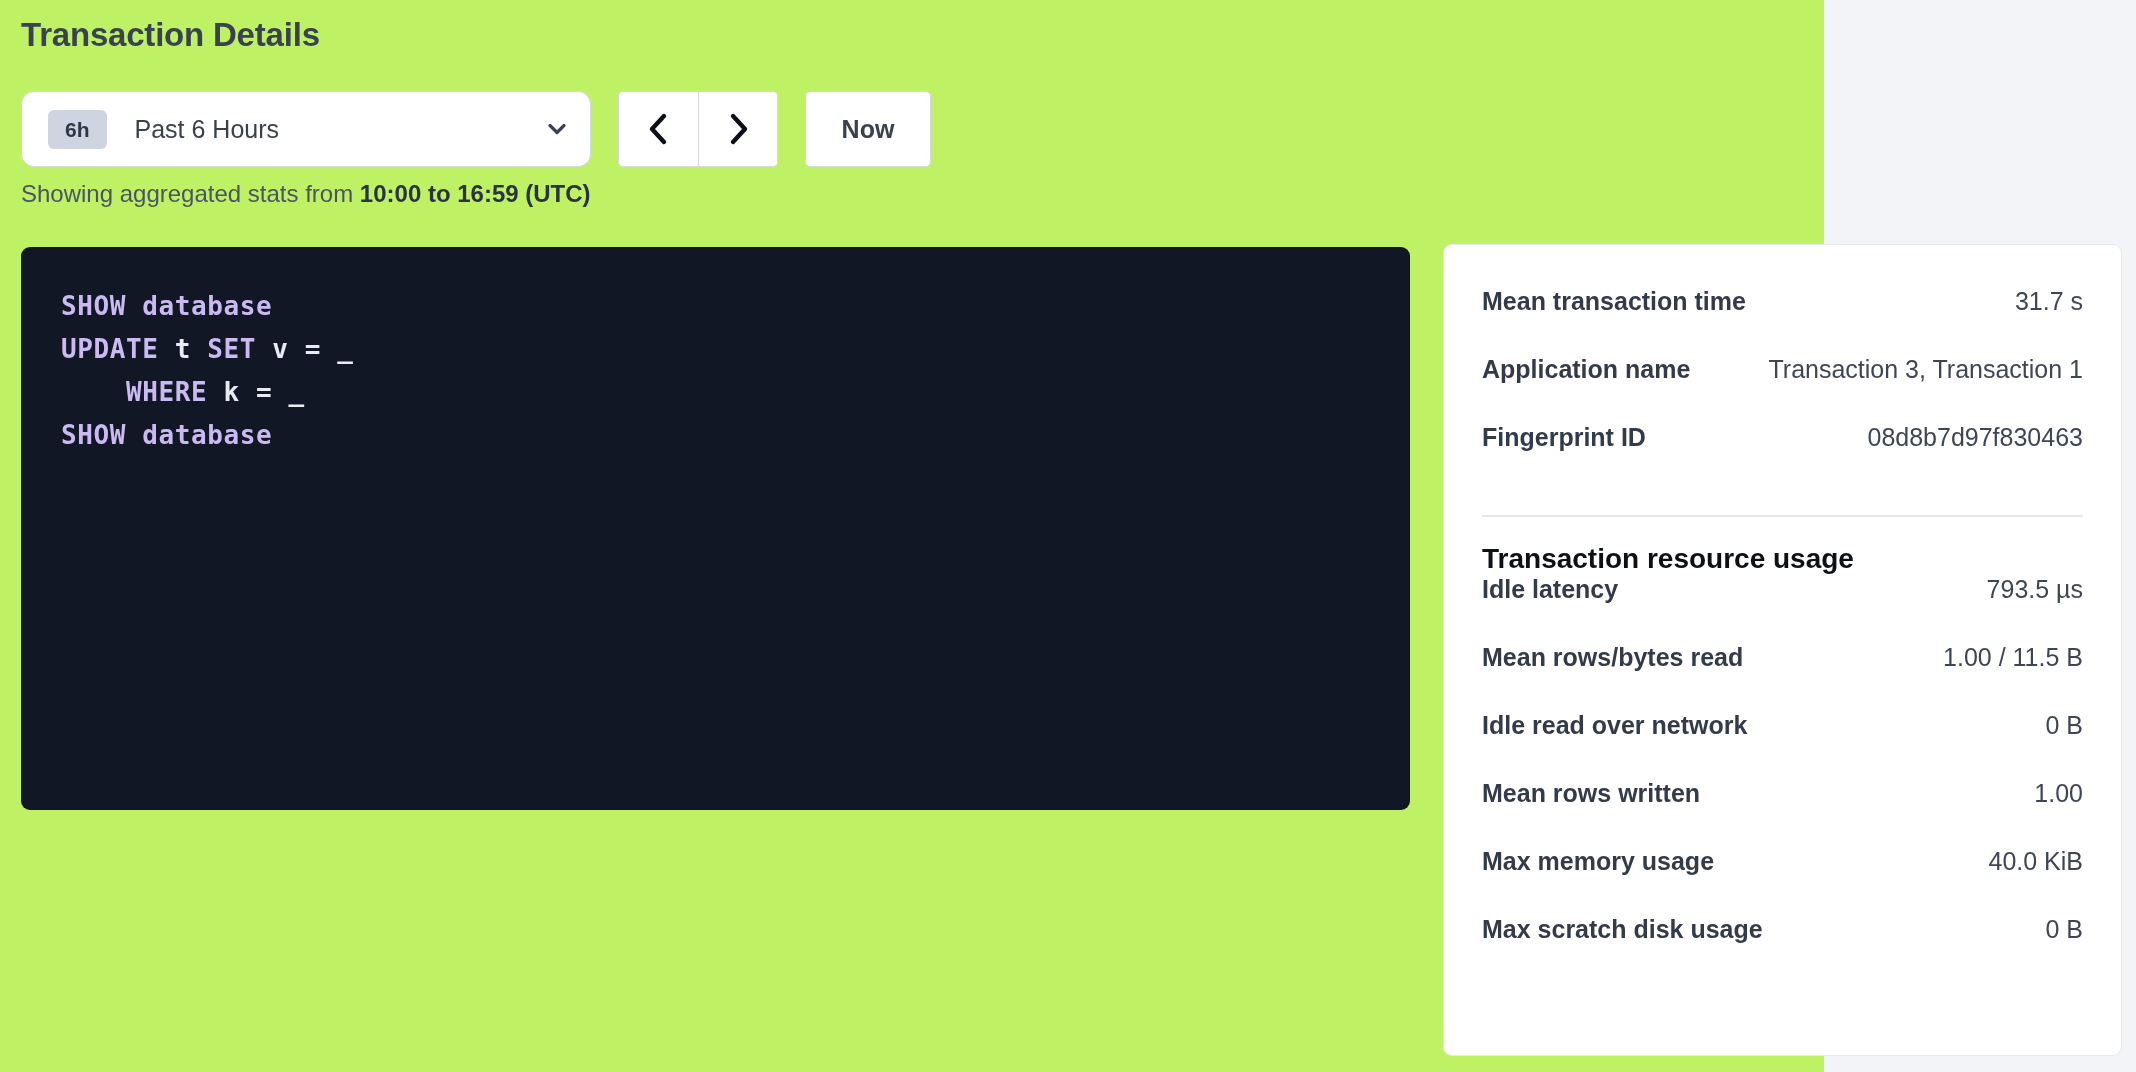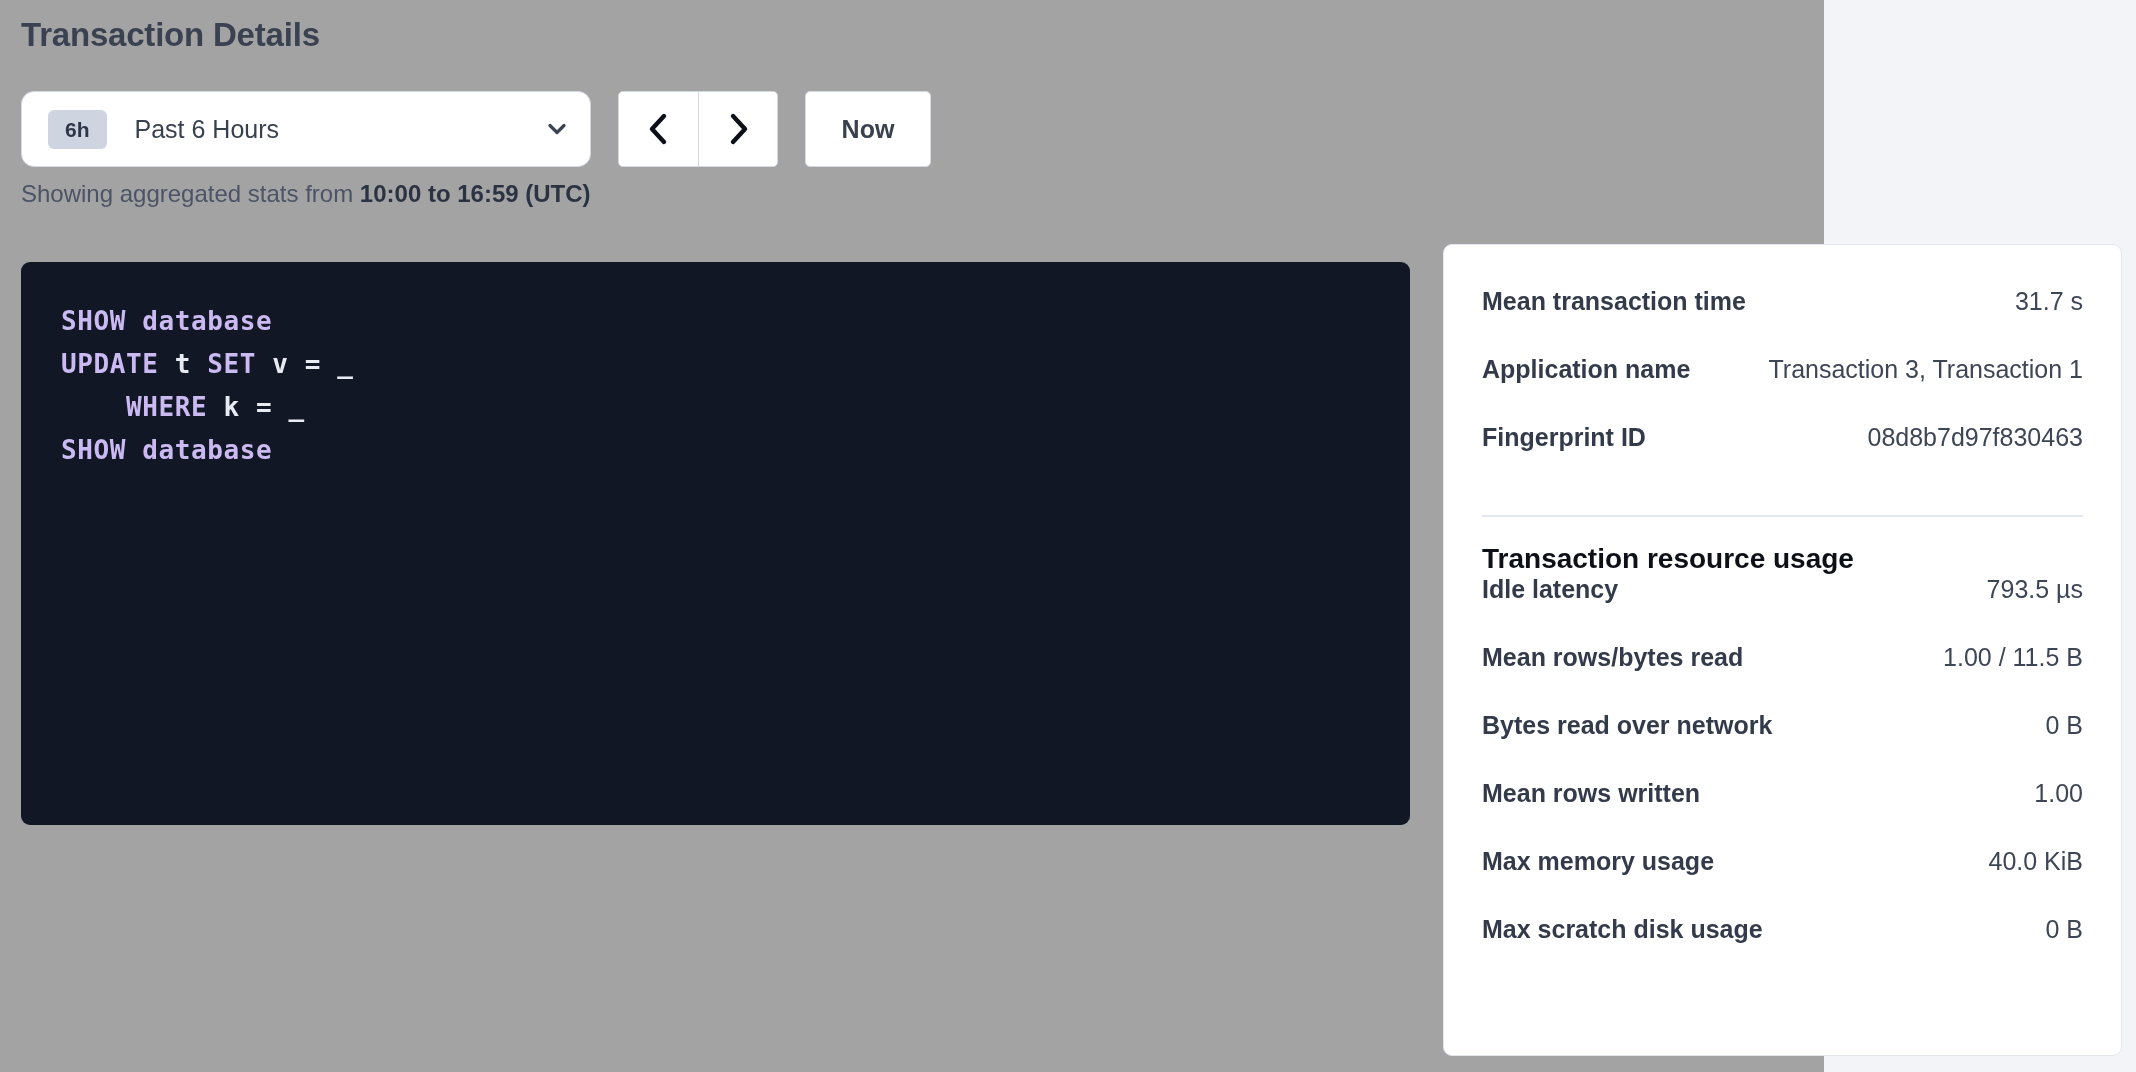--- a/index.html
+++ b/index.html
@@ -9,21 +9,21 @@
     height: 1072px;
     background: #f3f4f8;
     font-family: "Liberation Sans", sans-serif;
     overflow: hidden;
   }
 
   #page {
     position: relative;
     width: 1824px;
     height: 1072px;
-    background: #a3a3a3;
+    background: #bef264;
   }
 
   
   .page-title {
     position: absolute;
     left: 21px;
     top: 16px;
     font-size: 33px;
     font-weight: bold;
     color: #3a4252;
@@ -125,21 +125,21 @@
     font-size: 24px;
     color: #4b5365;
     white-space: nowrap;
   }
   .agg-note b { color: #2b3242; font-weight: bold; }
 
   
   .code-panel {
     position: absolute;
     left: 21px;
-    top: 262px;
+    top: 247px;
     width: 1389px;
     height: 563px;
     background: #111725;
     border-radius: 9px;
     padding: 38px 0 0 40px;
     overflow: hidden;
   }
 
   .code-pre {
     font-family: "DejaVu Sans Mono", monospace;
@@ -268,21 +268,21 @@
     <div id="resource-list">
         <div class="stat-row">
           <span class="stat-label">Idle latency</span>
           <span class="stat-value">793.5 µs</span>
         </div>
         <div class="stat-row">
           <span class="stat-label">Mean rows/bytes read</span>
           <span class="stat-value">1.00 / 11.5 B</span>
         </div>
         <div class="stat-row">
-          <span class="stat-label">Bytes read over network</span>
+          <span class="stat-label">Idle read over network</span>
           <span class="stat-value">0 B</span>
         </div>
         <div class="stat-row">
           <span class="stat-label">Mean rows written</span>
           <span class="stat-value">1.00</span>
         </div>
         <div class="stat-row">
           <span class="stat-label">Max memory usage</span>
           <span class="stat-value">40.0 KiB</span>
         </div>

